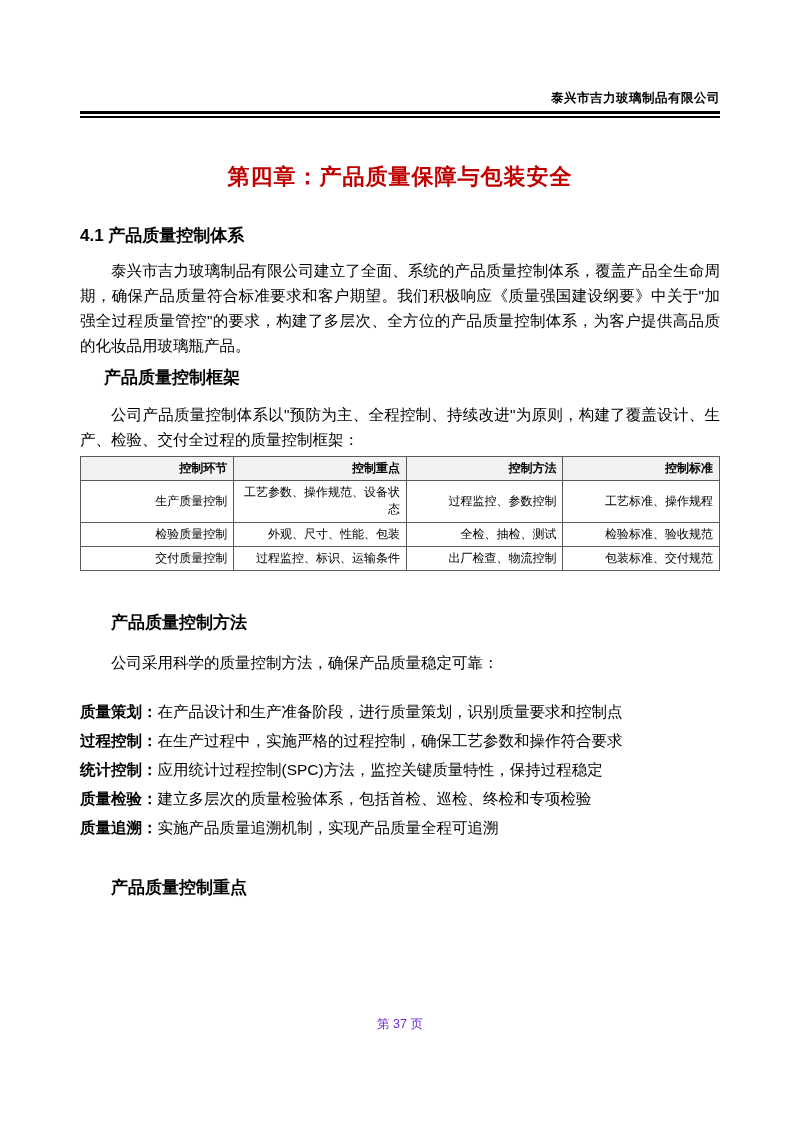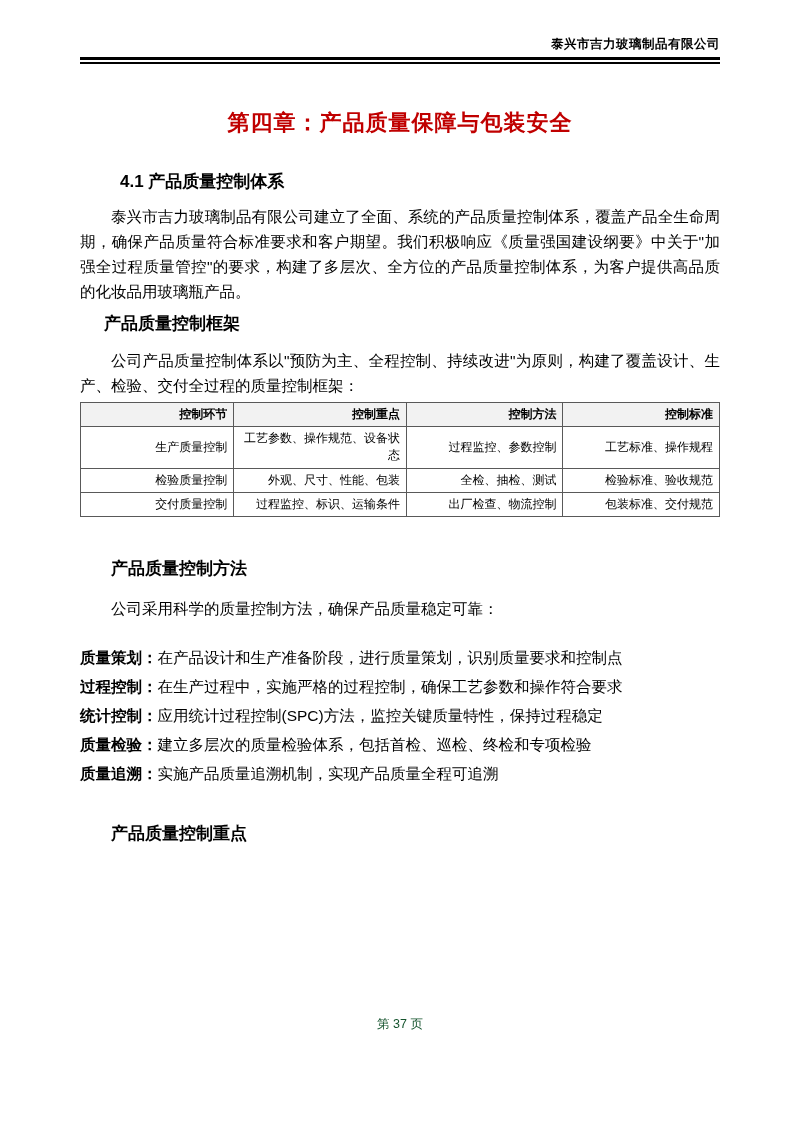--- a/index.html
+++ b/index.html
@@ -16,21 +16,21 @@
     height: 1131px;
     margin: 0 auto;
     background: #ffffff;
     overflow: hidden;
     font-family: "Liberation Sans", "DejaVu Sans", sans-serif;
     color: var(--text_black);
   }
   .content { padding: 0 80px; }
 
   
-  .doc-header { padding-top: 36px; }
+  .doc-header { padding-top: 90px; }
   .company-name {
     text-align: right;
     font-size: 12.5px;
     font-weight: bold;
     letter-spacing: 0.5px;
     padding-bottom: 4px;
   }
   .rule-thick { height: 2.5px; background: #000; }
   .rule-thin  { height: 2px;  background: #000; margin-top: 2px; }
 
@@ -42,21 +42,20 @@
     font-weight: bold;
     color: var(--title_red);
     letter-spacing: 1px;
   }
 
   
   .section-heading {
     margin-top: 32px;
     font-size: 17px;
     font-weight: bold;
-    margin-left: 40px;
   }
 
   
   .sub-heading {
     font-size: 17px;
     font-weight: bold;
     margin-left: 31px;
   }
   .sub-heading.framework { margin-top: 8px; margin-left: 24px; }
   .sub-heading.methods   { margin-top: 40px; }
@@ -109,21 +108,21 @@
   }
   .methods-list .label { font-weight: bold; }
 
   
   .doc-footer {
     position: absolute;
     left: 0; right: 0;
     bottom: 98px;
     text-align: center;
     font-size: 12.5px;
-    color: #14532d;
+    color: #6d28d9;
   }
 </style>
 </head>
 <body>
 
 <div class="page">
   <div class="content">
 
     <div class="doc-header">
       <div class="company-name">泰兴市吉力玻璃制品有限公司</div>

